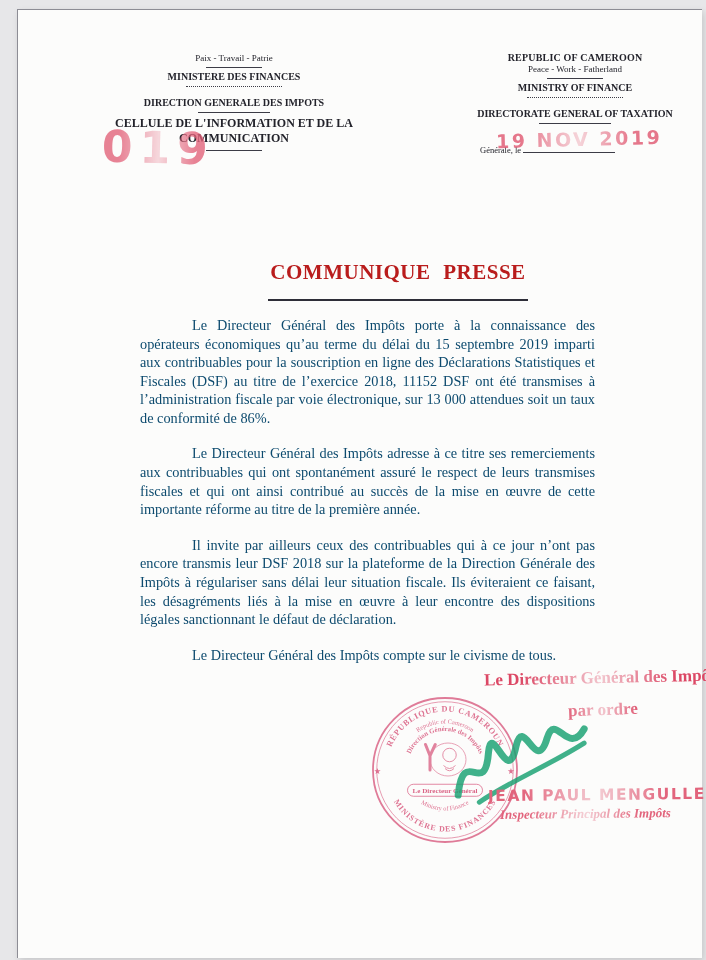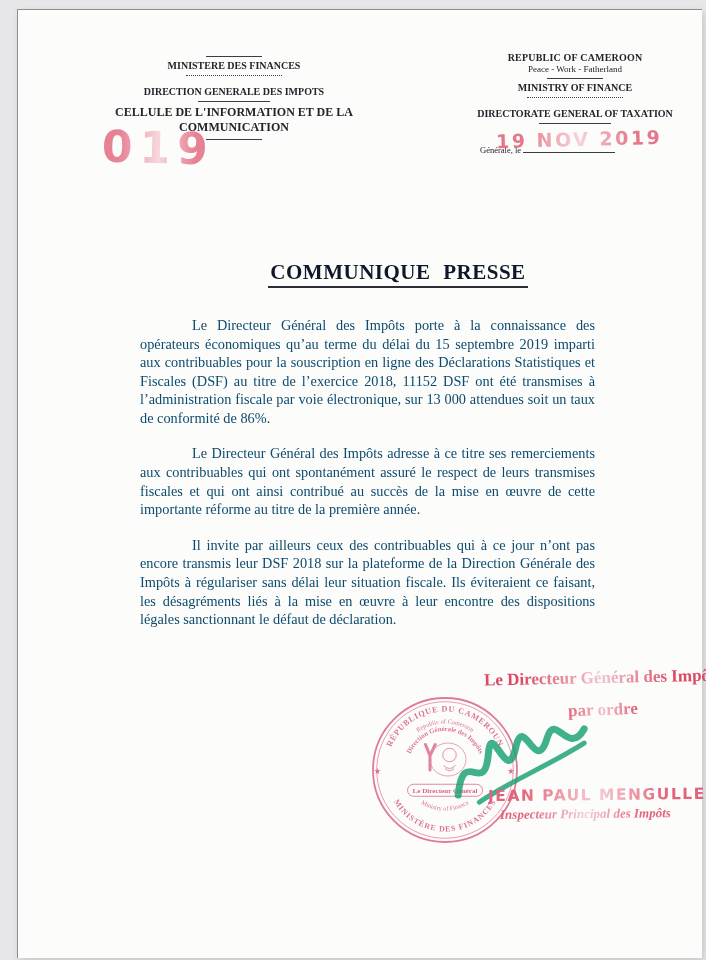--- a/index.html
+++ b/index.html
@@ -29,23 +29,23 @@
   .stamp-red{position:absolute;color:#e26078;font-family:"DejaVu Sans", sans-serif;}
   .stamp-number{left:84px;top:112px;font-size:44px;font-weight:bold;letter-spacing:7px;
                 opacity:.78;transform:rotate(1.5deg);}
   .stamp-date{left:478px;top:118px;font-size:19px;font-weight:bold;letter-spacing:2.5px;
               opacity:.85;transform:rotate(-1.5deg);white-space:nowrap;}
   .stamp-fade{-webkit-mask-image:linear-gradient(90deg,#000 15%,rgba(0,0,0,.3) 50%,#000 82%);
               mask-image:linear-gradient(90deg,#000 15%,rgba(0,0,0,.3) 50%,#000 82%);}
   
   .title-wrap{position:absolute;top:250px;left:0;width:100%;text-align:center;
               transform:translateX(38px);}
-  .title-text{display:inline-block;font-size:21px;font-weight:bold;color:#0f172a;
+  .title-text{display:inline-block;font-size:21px;font-weight:bold;color:#b91c1c;
               letter-spacing:.5px;word-spacing:7px;border-bottom:2.6px solid #2e2e38;
-              padding:0 2px 1px 2px;}
+              padding:0 2px 14px 2px;}
   
   .body-text{position:absolute;left:122px;top:306px;width:455px;font-size:14.3px;
              line-height:1.3;text-align:justify;color:#0c4a6e;}
   .body-text p{margin:0 0 17px 0;text-indent:52px;}
   .body-text p.last{margin-bottom:0;}
   
   .sig-capacity{position:absolute;left:466px;top:658px;width:234px;font-size:17px;
                 font-weight:bold;color:#dc4865;transform:rotate(-1.2deg);white-space:nowrap;}
   .sig-order{position:absolute;left:520px;top:690px;width:130px;text-align:center;
              font-size:17px;font-weight:bold;color:#dc4865;transform:rotate(-2deg);}
@@ -57,20 +57,21 @@
   .round-stamp{position:absolute;left:352px;top:676px;width:150px;height:168px;opacity:.88;}
   .green-sign{position:absolute;left:428px;top:696px;width:150px;height:110px;}
 </style>
 </head>
 <body>
 
 <div class="stage">
   <div class="paper">
 
     <div class="hdr hdr-left">
+      <div class="h-motto">Paix - Travail - Patrie</div>
       <div class="sep"></div>
       <div class="h-ministry">MINISTERE DES FINANCES</div>
       <div class="sep dotted"></div>
       <div class="h-direction">DIRECTION GENERALE DES IMPOTS</div>
       <div class="sep w70"></div>
       <div class="h-cellule">CELLULE DE L'INFORMATION ET DE LA COMMUNICATION</div>
       <div class="sep"></div>
     </div>
 
     <div class="stamp-red stamp-number stamp-fade">019</div>
@@ -92,20 +93,21 @@
     <div class="stamp-red stamp-date stamp-fade">19 NOV 2019</div>
 
     <div class="title-wrap">
       <span class="title-text">COMMUNIQUE PRESSE</span>
     </div>
 
     <div class="body-text">
       <p>Le Directeur Général des Impôts porte à la connaissance des opérateurs économiques qu’au terme du  délai du 15 septembre 2019 imparti aux contribuables pour la souscription en ligne des Déclarations Statistiques et Fiscales (DSF) au titre de l’exercice 2018, 11152 DSF ont été transmises à l’administration fiscale par voie électronique, sur 13 000 attendues soit un taux de conformité de 86%.</p>
       <p>Le Directeur Général des Impôts adresse à ce titre ses remerciements aux contribuables qui ont spontanément assuré le respect de leurs transmises fiscales et qui ont ainsi contribué au succès de la mise en œuvre de cette importante  réforme au titre de la première année.</p>
       <p>Il invite par ailleurs ceux des contribuables qui à ce jour n’ont pas encore transmis leur DSF 2018 sur la plateforme de la  Direction Générale des Impôts à régulariser sans délai leur situation fiscale. Ils éviteraient ce faisant, les désagréments liés à la mise en œuvre à leur encontre des dispositions légales sanctionnant le défaut de déclaration.</p>
+      <p class="last">Le Directeur Général des Impôts  compte sur le civisme de tous.</p>
     </div>
 
     <div class="sig-capacity stamp-fade">Le Directeur Général des Impôts</div>
     <div class="sig-order stamp-fade">par ordre</div>
 
     <svg class="round-stamp" viewBox="0 0 200 200">
       <g stroke="#d65077" fill="none" opacity=".85">
         <circle cx="100" cy="100" r="96" stroke-width="2.4"></circle>
         <circle cx="100" cy="100" r="91" stroke-width="1"></circle>
       </g>

